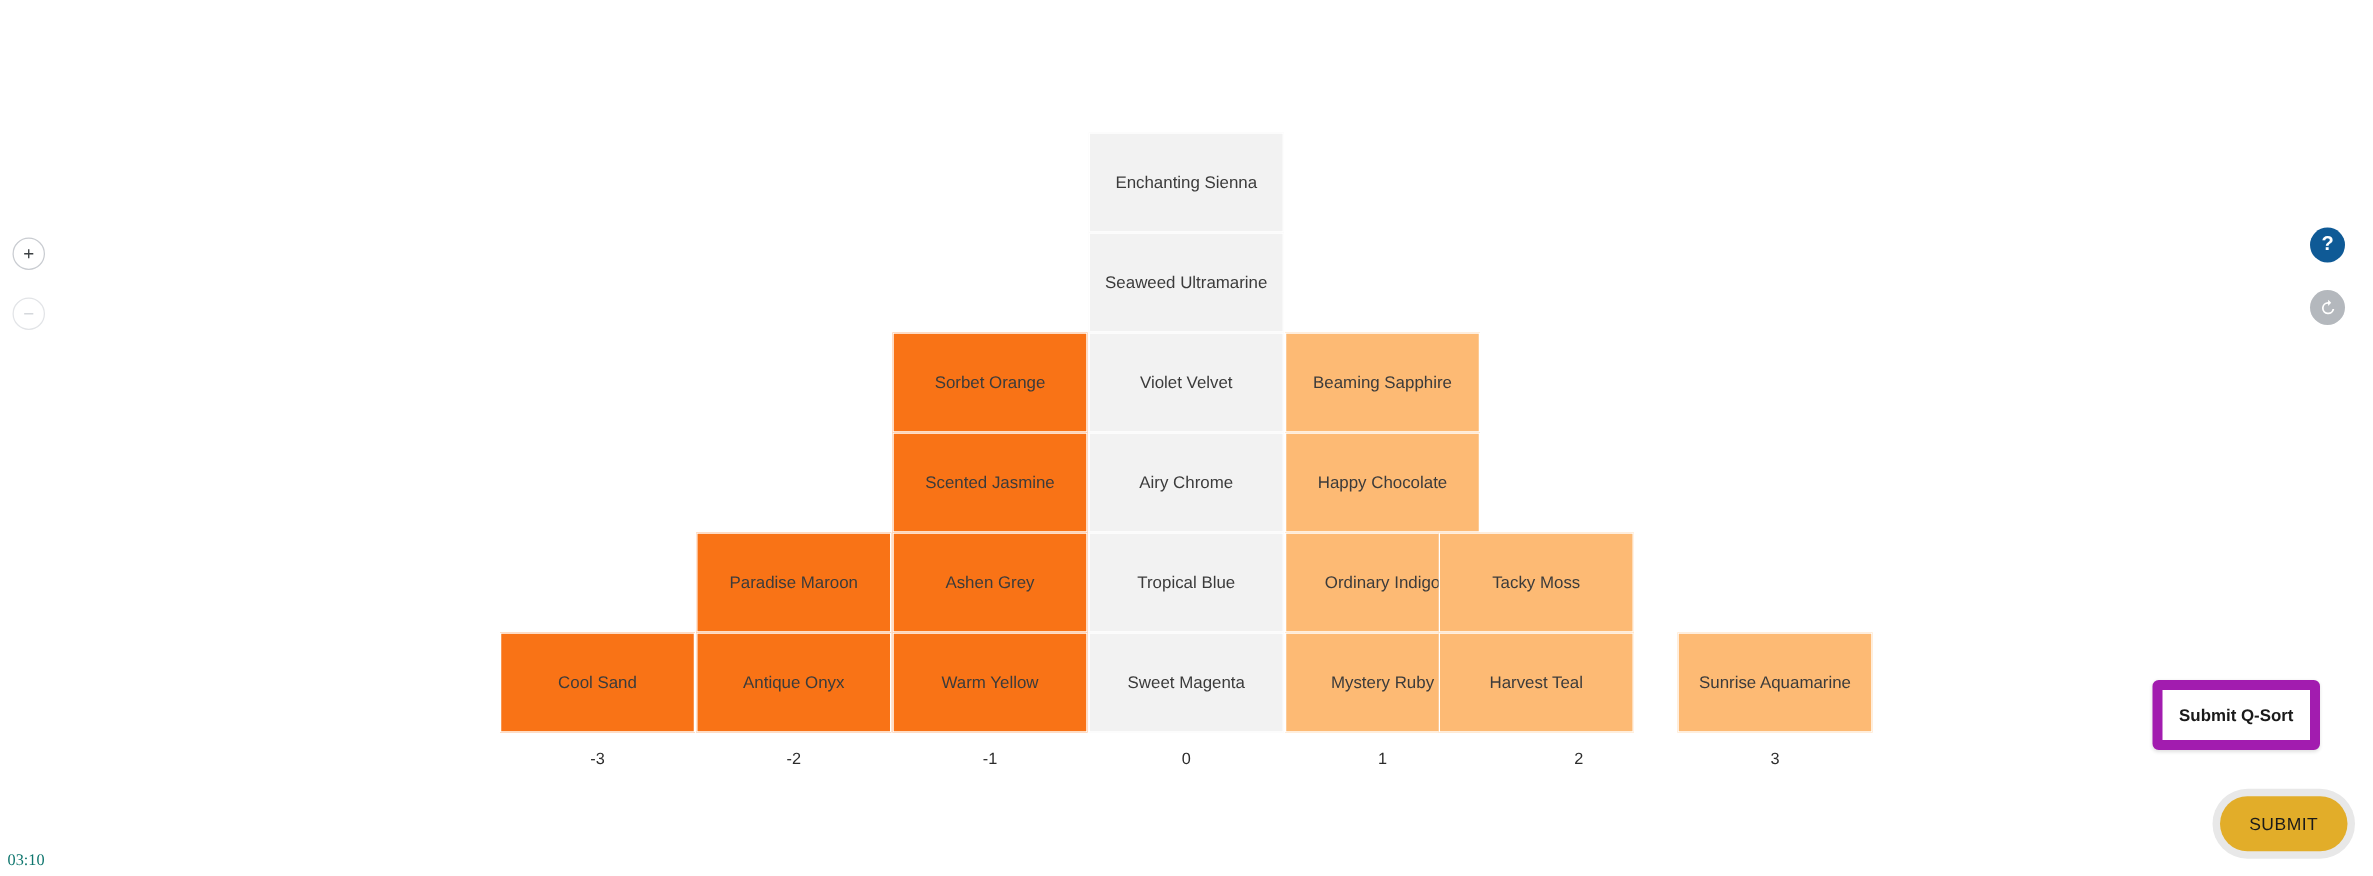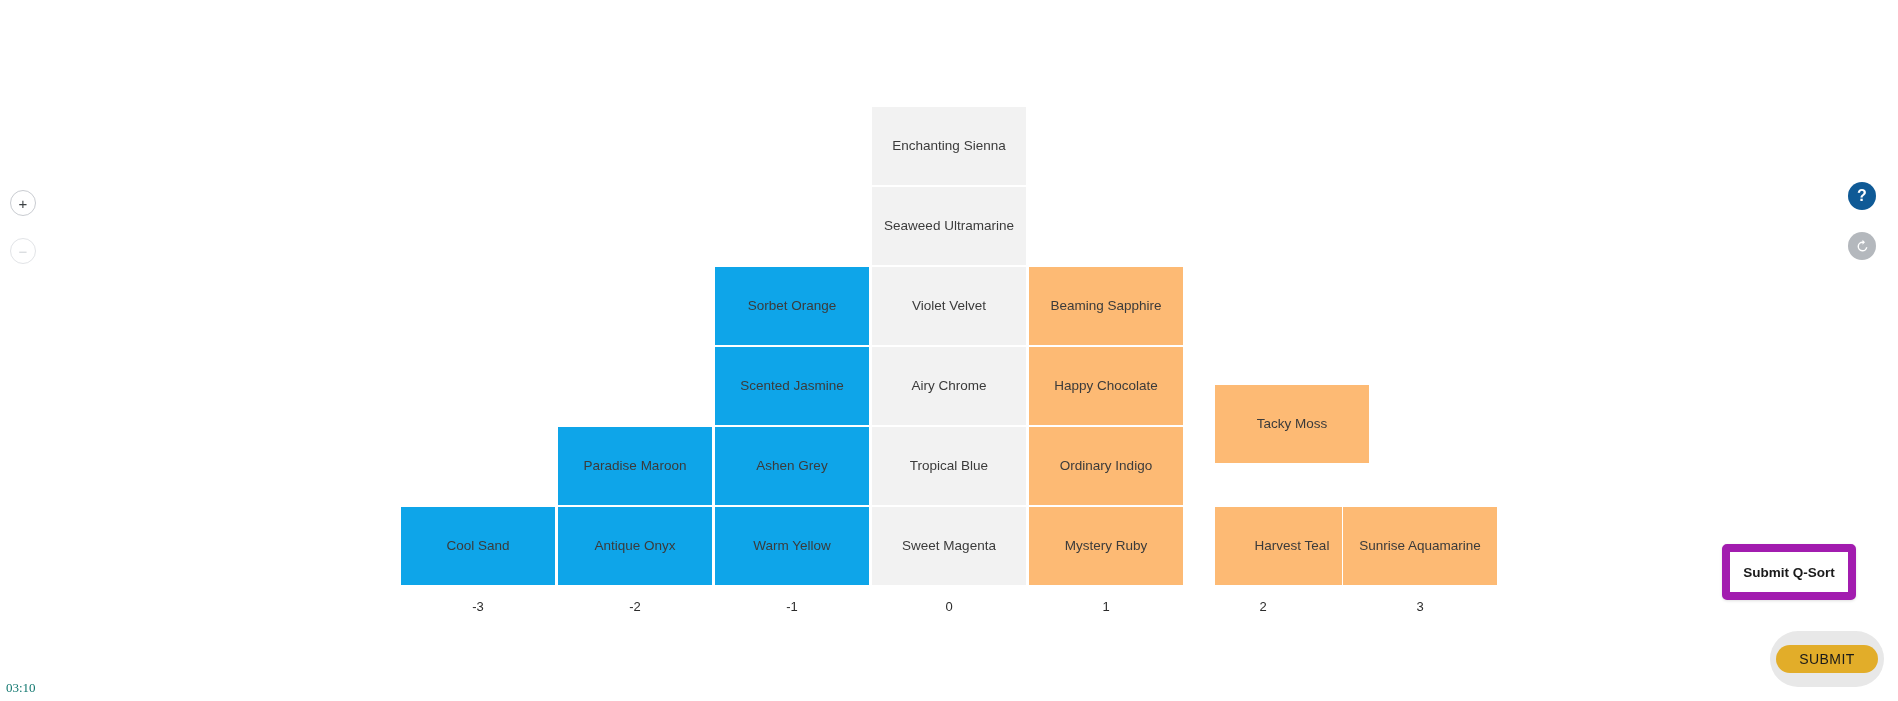--- a/index.html
+++ b/index.html
@@ -106,21 +106,21 @@
     justify-content: center;
     text-align: center;
     font-size: 13.5px;
     color: #3b3b3b;
     line-height: 1.45;
     padding: 4px 10px;
     cursor: pointer;
     font-family: "Liberation Sans", sans-serif;
     overflow: hidden;
   }
-  .q-slot.neg  { background: #0ea5e9; }
+  .q-slot.neg  { background: #f97316; }
   .q-slot.zero { background: #f2f2f2; }
   .q-slot.pos  { background: #fdba74; }
 
   .q-axis-label {
     position: absolute;
     bottom: 8px;
     width: 156px;
     text-align: center;
     font-size: 13px;
     color: #2c2c2c;
@@ -155,21 +155,21 @@
     width: 114px;
     height: 56px;
     border-radius: 28px;
     background: #e8e8e8;
     display: flex;
     align-items: center;
     justify-content: center;
   }
   .submit-fab {
     width: 102px;
-    height: 28px;
+    height: 44px;
     border-radius: 22px;
     background: #e2ad29;
     border: none;
     display: flex;
     align-items: center;
     justify-content: center;
     font-size: 14px;
     letter-spacing: 0.4px;
     color: #1a1a1a;
     cursor: pointer;
@@ -238,21 +238,21 @@
         <div class="q-slot zero">Sweet Magenta</div>
       </div>
       <div class="q-axis-label" style="left: 471px;">0</div>
       <div class="q-column" style="left: 628px;">
         <div class="q-slot pos">Beaming Sapphire</div>
         <div class="q-slot pos">Happy Chocolate</div>
         <div class="q-slot pos">Ordinary Indigo</div>
         <div class="q-slot pos">Mystery Ruby</div>
       </div>
       <div class="q-axis-label" style="left: 628px;">1</div>
-      <div class="q-column" style="left: 814px; gap: 42px;">
+      <div class="q-column" style="left: 751px;">
         <div class="q-slot pos">Tacky Moss</div>
         <div class="q-slot pos">Harvest Teal</div>
       </div>
       <div class="q-axis-label" style="left: 785px;">2</div>
       <div class="q-column" style="left: 942px;">
         <div class="q-slot pos">Sunrise Aquamarine</div>
       </div>
       <div class="q-axis-label" style="left: 942px;">3</div>
     </div>
 

